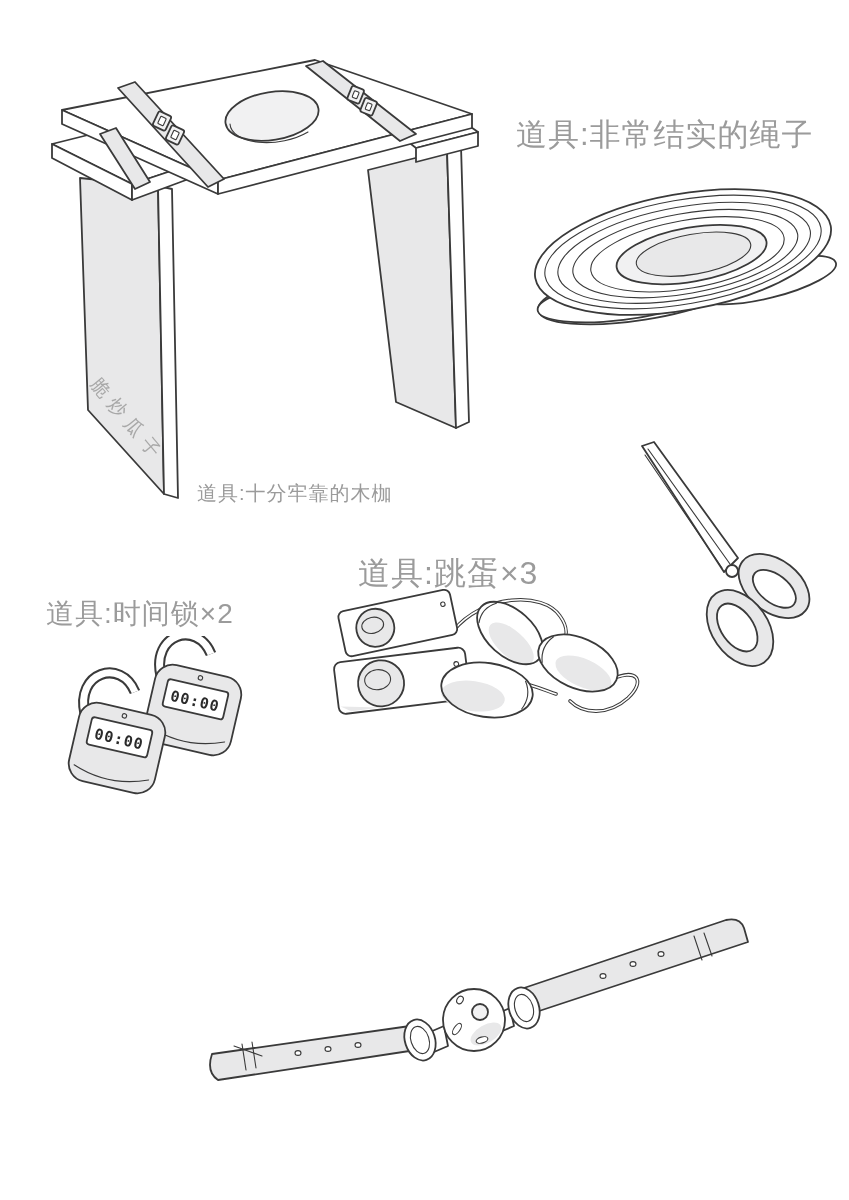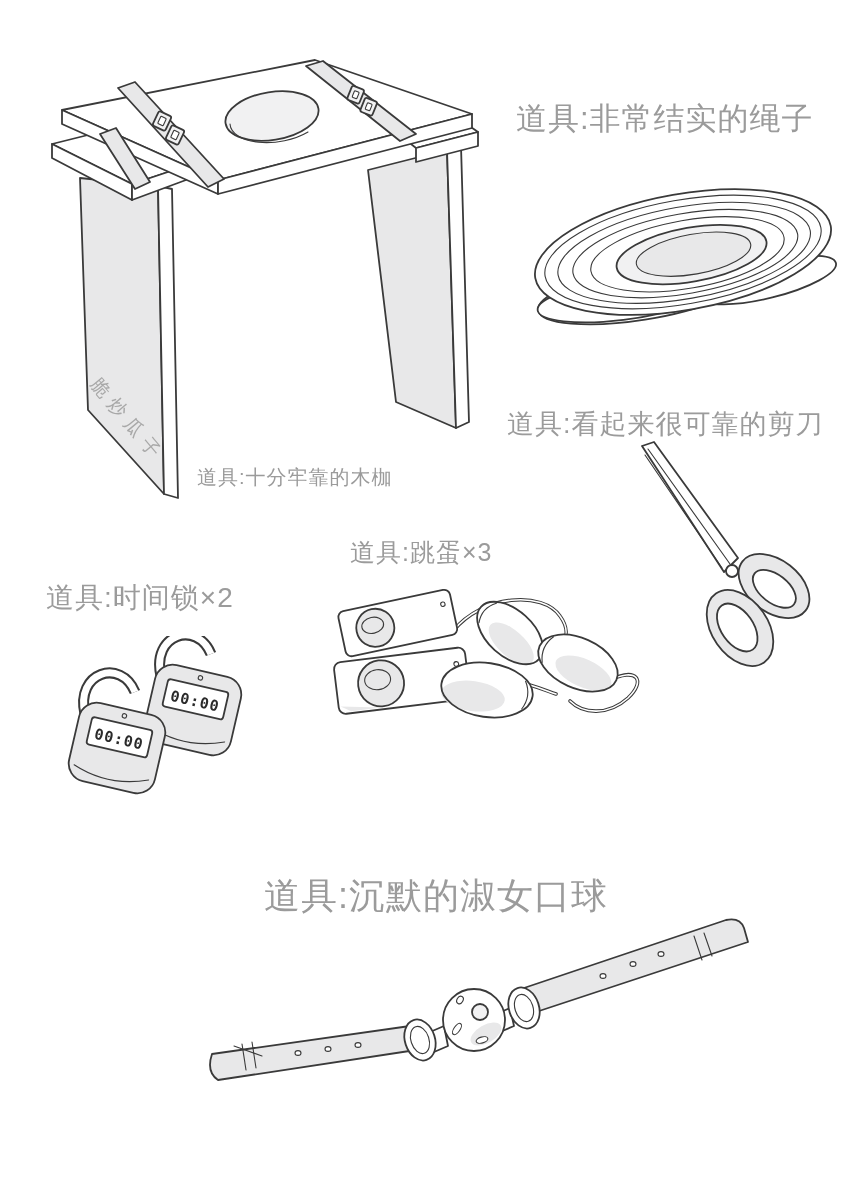--- a/index.html
+++ b/index.html
@@ -11,20 +11,21 @@
   }
   html,body{margin:0;padding:0;background:var(--background);}
   .canvas{
     position:relative;width:849px;height:1200px;background:var(--background);
     overflow:hidden;font-family:"Liberation Sans","DejaVu Sans",sans-serif;
   }
   .label{
     position:absolute;color:var(--label);white-space:nowrap;
     font-family:"Liberation Sans","DejaVu Sans",sans-serif;
     letter-spacing:1px;
+    margin-top:16px;
   }
   .illus{position:absolute;}
   .s{stroke:var(--line);stroke-width:1.8;stroke-linejoin:round;stroke-linecap:round;fill:none;}
   .s-thin{stroke:var(--line);stroke-width:1.1;stroke-linejoin:round;stroke-linecap:round;fill:none;}
   .fw{fill:#ffffff;}
   .fg{fill:var(--fill);}
   .fg2{fill:#f1f1f2;}
   .seg{font:bold 15px "DejaVu Sans Mono",monospace;fill:#2a2a2a;letter-spacing:1px;text-anchor:middle;}
   .wire{stroke:var(--line);stroke-width:3.6;fill:none;stroke-linecap:round;}
   .wire-core{stroke:#ffffff;stroke-width:1.6;fill:none;stroke-linecap:round;}
@@ -242,19 +243,17 @@
       <circle class="s fw" cx="276" cy="122" r="31"></circle>
       <ellipse class="fg" cx="288" cy="136" rx="17" ry="9" transform="rotate(-30 288 136)"></ellipse>
       <circle class="s fg2" cx="282" cy="114" r="8"></circle>
       <ellipse class="s-thin fw" cx="259" cy="131" rx="6.5" ry="3" transform="rotate(-55 259 131)"></ellipse>
       <ellipse class="s-thin fw" cx="284" cy="142" rx="6" ry="3" transform="rotate(-15 284 142)"></ellipse>
       <ellipse class="s-thin fw" cx="262" cy="102" rx="3" ry="4" transform="rotate(30 262 102)"></ellipse>
     </g>
   </svg>
 
   <div class="label" style="left:516px;top:98px;font-size:31px">道具:非常结实的绳子</div>
-  <div class="label" style="left:507px;top:406px;font-size:27px">道具:看起来很可靠的剪刀</div>
   <div class="label" style="left:197px;top:464px;font-size:20px">道具:十分牢靠的木枷</div>
-  <div class="label" style="left:350px;top:536px;font-size:25px">道具:跳蛋×3</div>
+  <div class="label" style="left:358px;top:536px;font-size:32px">道具:跳蛋×3</div>
   <div class="label" style="left:46px;top:579px;font-size:28px">道具:时间锁×2</div>
-  <div class="label" style="left:264px;top:872px;font-size:36px">道具:沉默的淑女口球</div>
 
 </div>
 
 </body></html>

